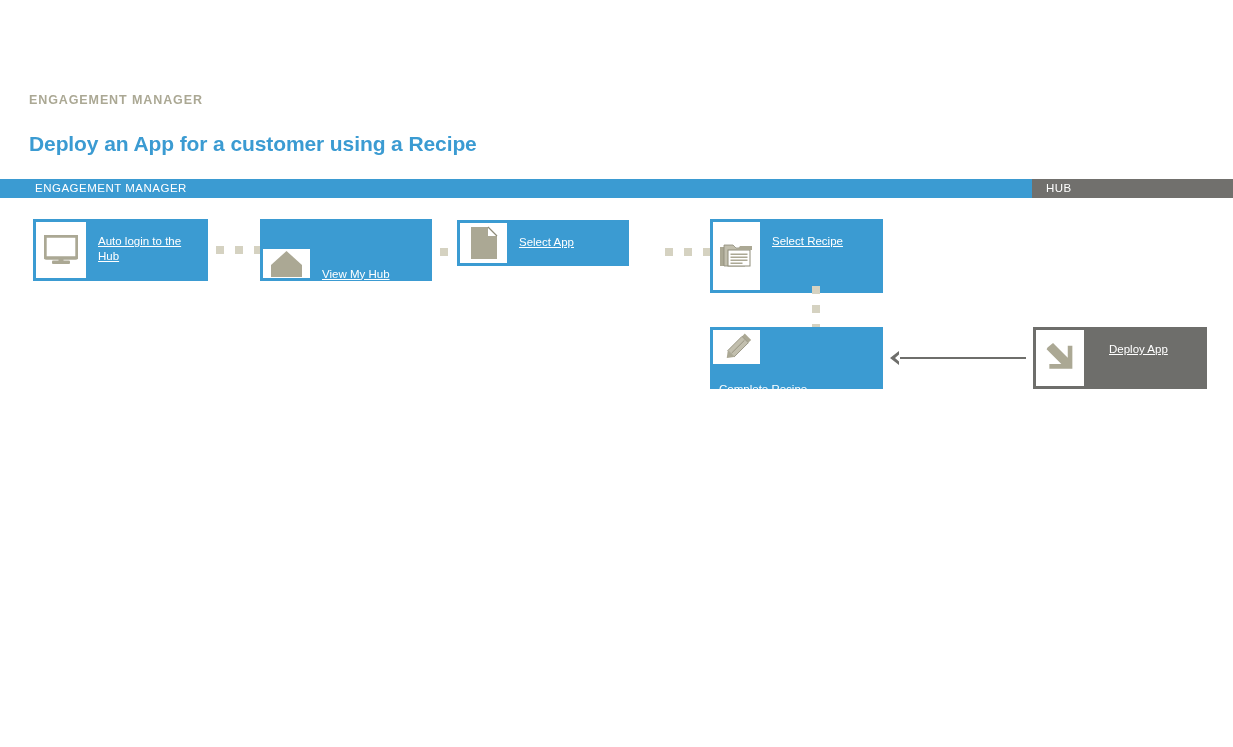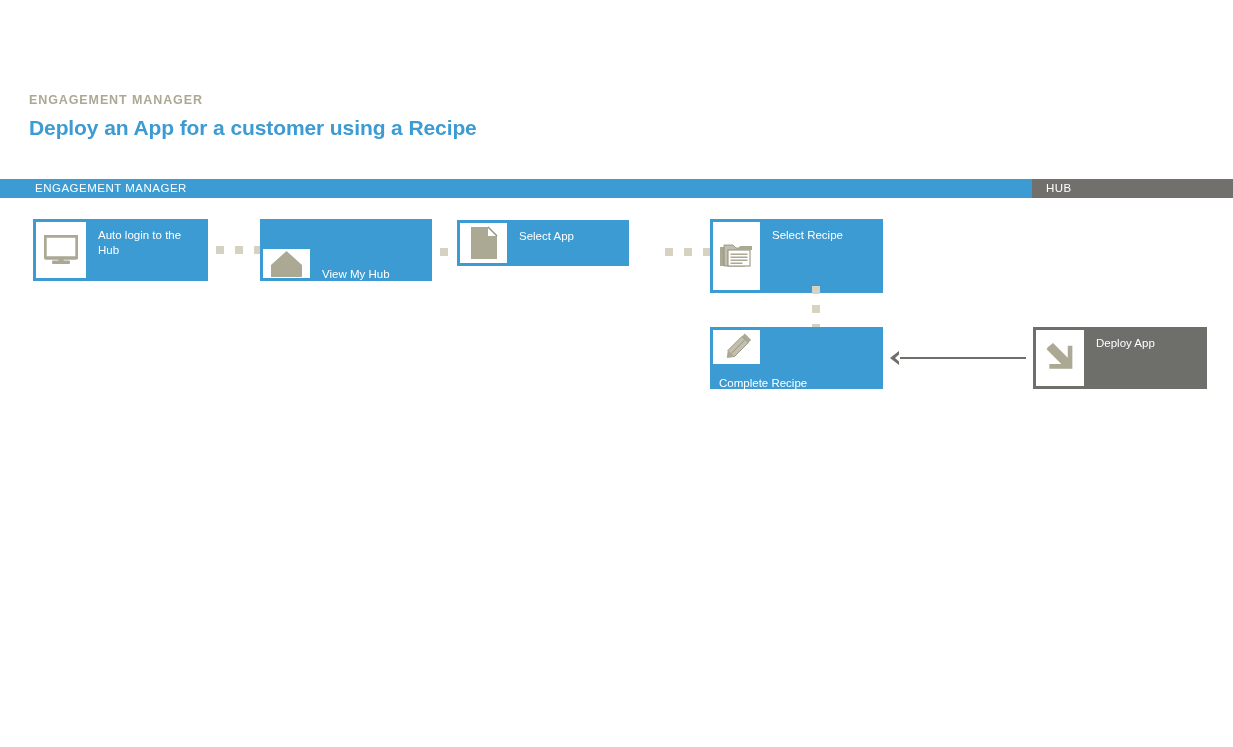--- a/index.html
+++ b/index.html
@@ -24,21 +24,21 @@
   }
   .eyebrow {
     font-size: 12.5px;
     letter-spacing: 0.9px;
     color: #aba894;
     font-weight: 600;
     line-height: 16px;
     white-space: nowrap;
   }
   .main-title {
-    margin-top: 7px;
+    margin-top: 23px;
     font-size: 21px;
     font-weight: bold;
     color: #3b9bd2;
     letter-spacing: -0.1px;
     line-height: 25px;
     white-space: nowrap;
   }
 
   
   .lane-bar {
@@ -69,41 +69,42 @@
   .lane-hub-lbl { left: 1046px; }
 
   
   .node {
     position: absolute;
     box-sizing: border-box;
     display: flex;
     align-items: stretch;
   }
   .node-blue { background: #3b9bd2; }
-  .node-gray { background: #6e6e6b; }
+  .node-gray { background: #6e6e6b; gap: 13px; }
 
   .icon-pane {
     flex: 0 0 auto;
     background: #ffffff;
     box-sizing: border-box;
     display: flex;
     align-items: center;
     justify-content: center;
   }
   .node-blue > .icon-pane { border: 3px solid #3b9bd2; }
   .node-gray > .icon-pane { border: 3px solid #6e6e6b; }
 
   .node-label {
     flex: 1 1 auto;
     color: #ffffff;
     font-size: 11.5px;
     line-height: 14.5px;
-    padding: 9px 8px 0 9px;
+    padding: 15px 8px 0 9px;
     box-sizing: border-box;
     white-space: pre-line;
+    text-decoration: underline;
   }
 
   
   .dots-h {
     position: absolute;
     height: 8px;
     display: flex;
     align-items: center;
   }
   .dots-h i {

